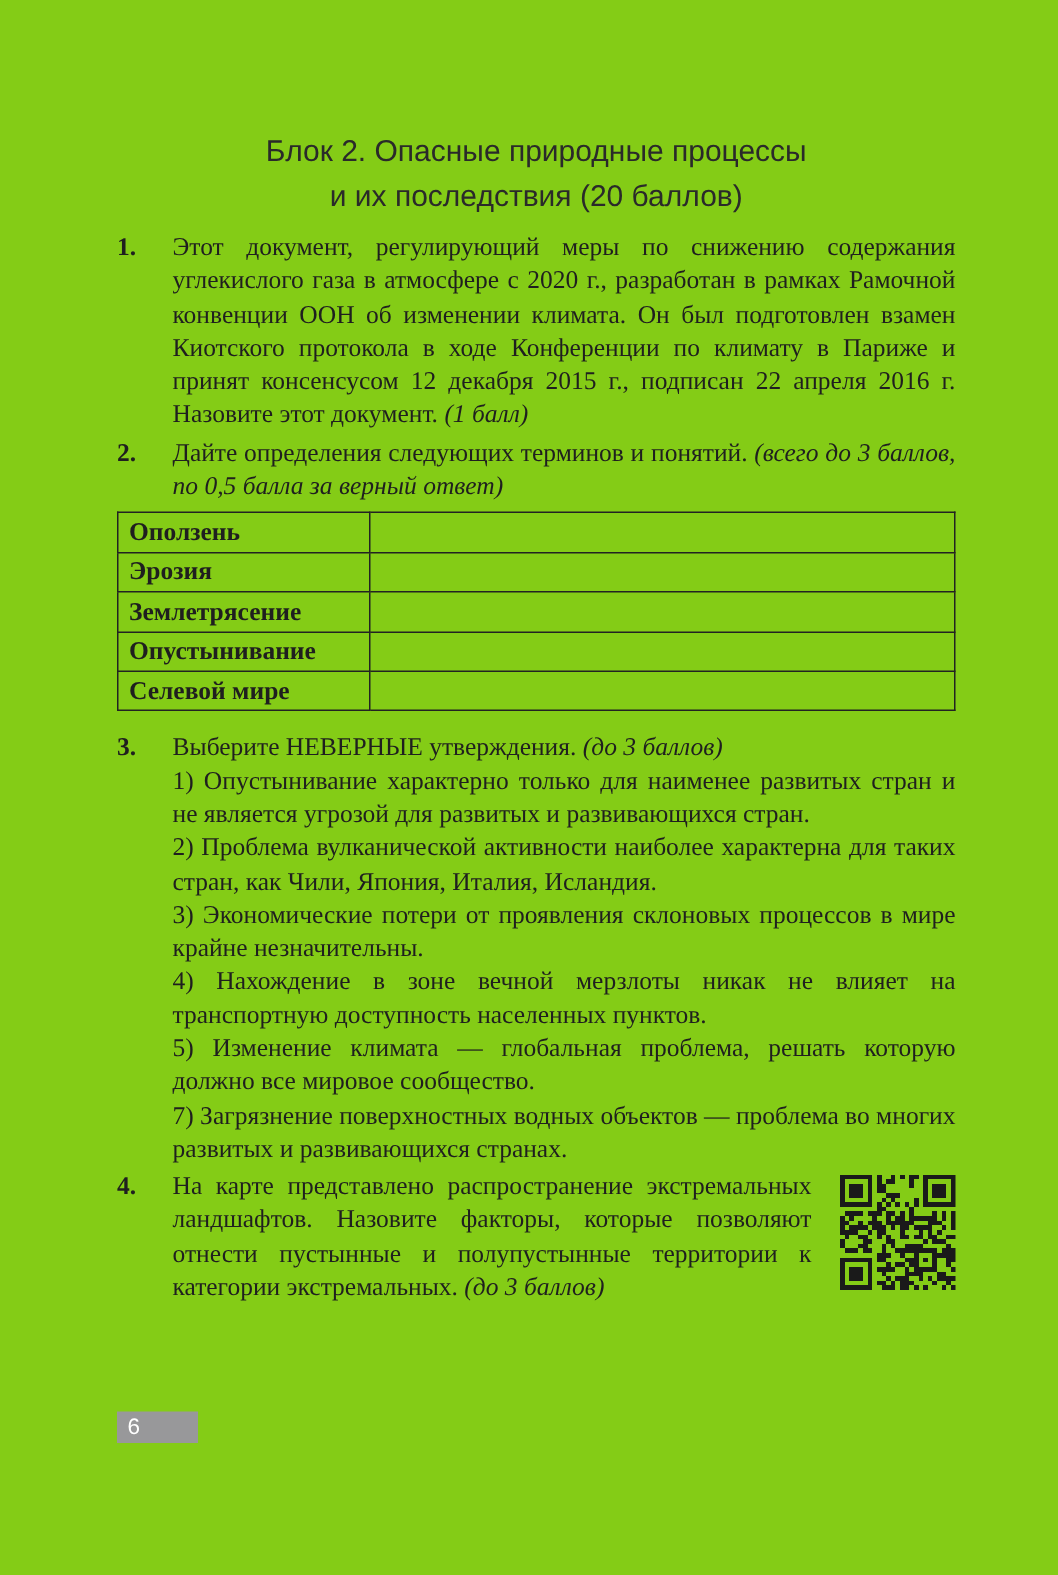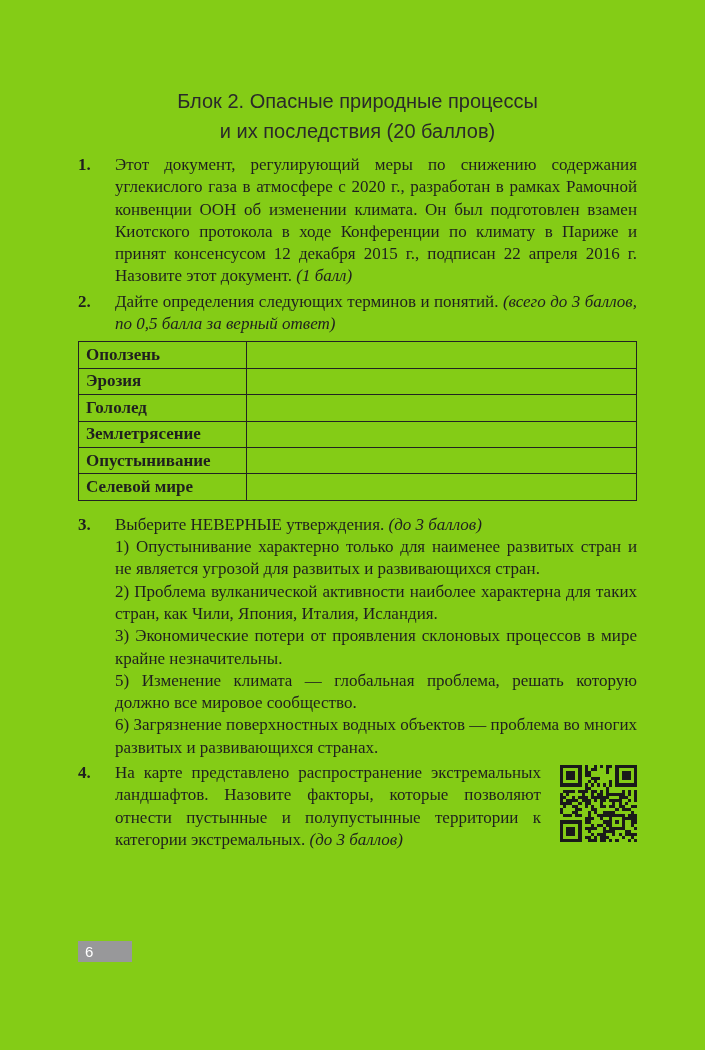--- a/index.html
+++ b/index.html
@@ -95,24 +95,20 @@
     </div>
 
     <table class="terms">
       <tbody>
         <tr>
           <td class="term-cell">Оползень</td>
           <td></td>
         </tr>
         <tr>
           <td class="term-cell">Эрозия</td>
-          <td></td>
-        </tr>
-        <tr>
-          <td class="term-cell">Гололед</td>
           <td></td>
         </tr>
         <tr>
           <td class="term-cell">Землетрясение</td>
           <td></td>
         </tr>
         <tr>
           <td class="term-cell">Опустынивание</td>
           <td></td>
         </tr>
@@ -123,22 +119,23 @@
       </tbody>
     </table>
 
     <div class="q">
       <div class="q-num">3.</div>
       <div class="q-body">
         <div><span>Выберите НЕВЕРНЫЕ утверждения. </span><span class="note">(до 3 баллов)</span></div>
         <div class="stmt">1) Опустынивание характерно только для наименее развитых стран и не является угрозой для развитых и развивающихся стран.</div>
         <div class="stmt">2) Проблема вулканической активности наиболее характерна для таких стран, как Чили, Япония, Италия, Исландия.</div>
         <div class="stmt">3) Экономические потери от проявления склоновых процессов в мире крайне незначительны.</div>
+        <div class="stmt">4) Нахождение в зоне вечной мерзлоты никак не влияет на транспортную доступность населенных пунктов.</div>
         <div class="stmt">5) Изменение климата — глобальная проблема, решать которую должно все мировое сообщество.</div>
-        <div class="stmt">6) Загрязнение поверхностных водных объектов — проблема во многих развитых и развивающихся странах.</div>
+        <div class="stmt">7) Загрязнение поверхностных водных объектов — проблема во многих развитых и развивающихся странах.</div>
       </div>
     </div>
 
     <div class="q">
       <div class="q-num">4.</div>
       <div class="q-body">
         <div class="qr-box">
           <svg id="qr-svg" viewBox="0 0 25 25" xmlns="http://www.w3.org/2000/svg" shape-rendering="crispEdges">
               <rect x="0" y="0" width="1" height="1" fill="#1a1a1a"></rect>
               <rect x="1" y="0" width="1" height="1" fill="#1a1a1a"></rect>

